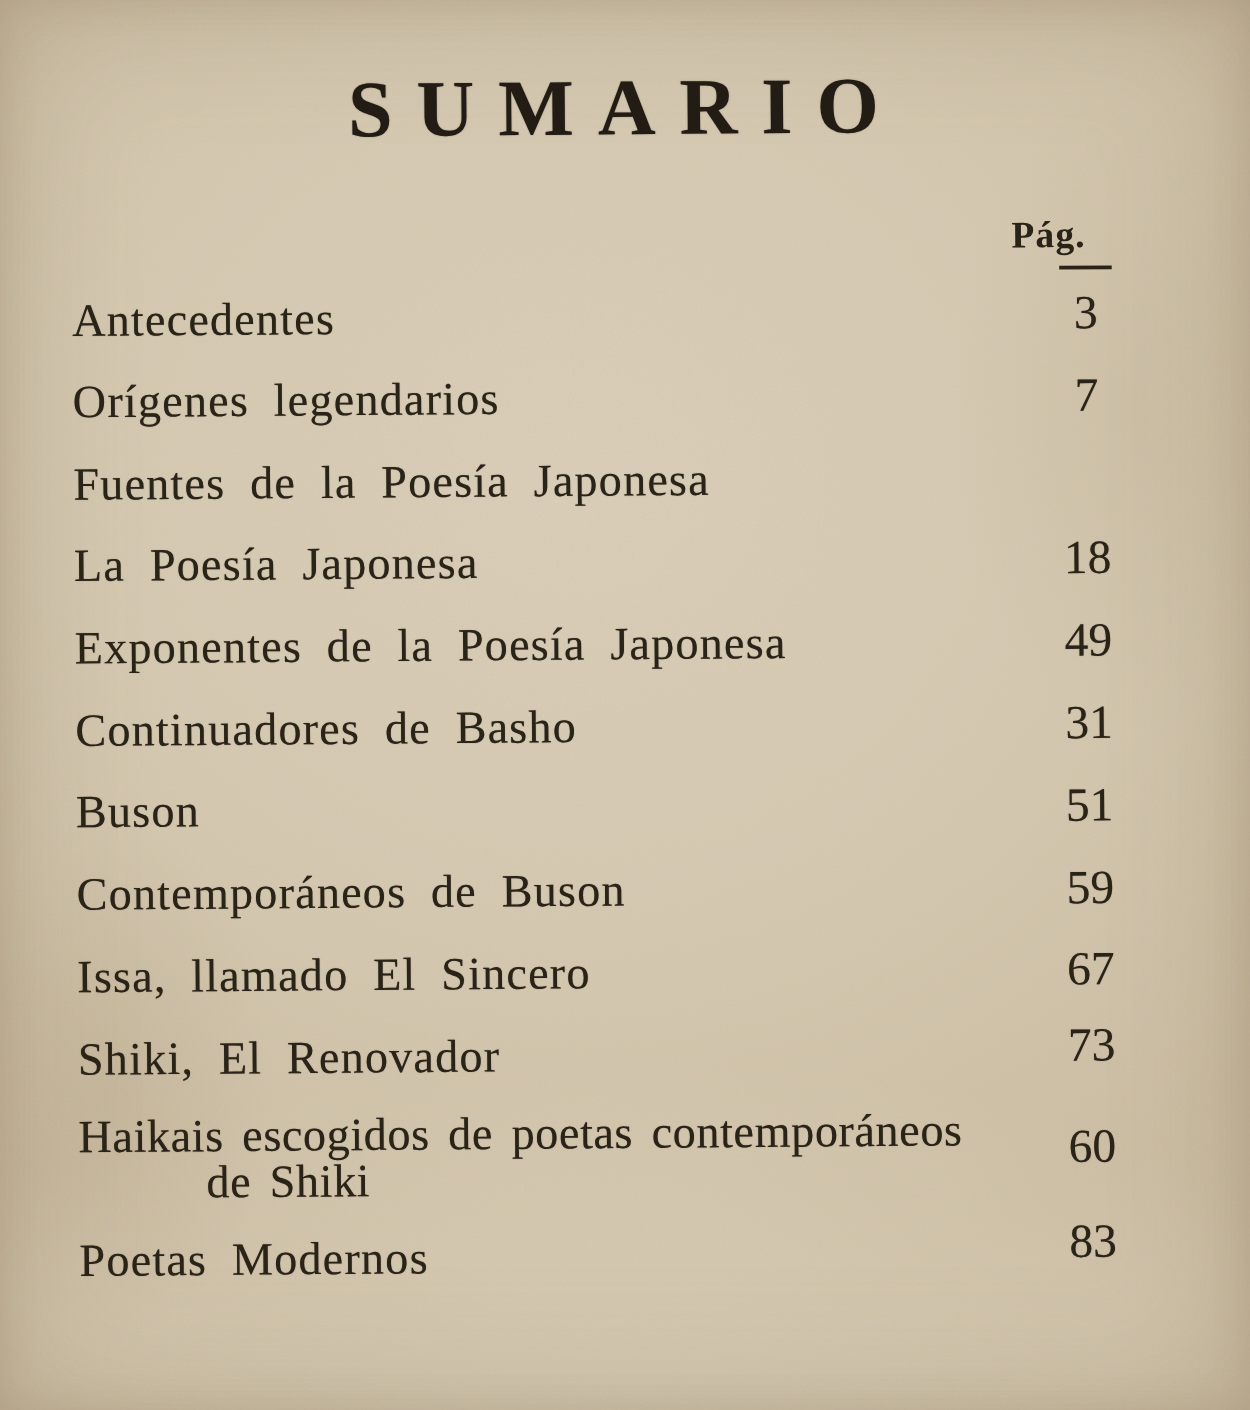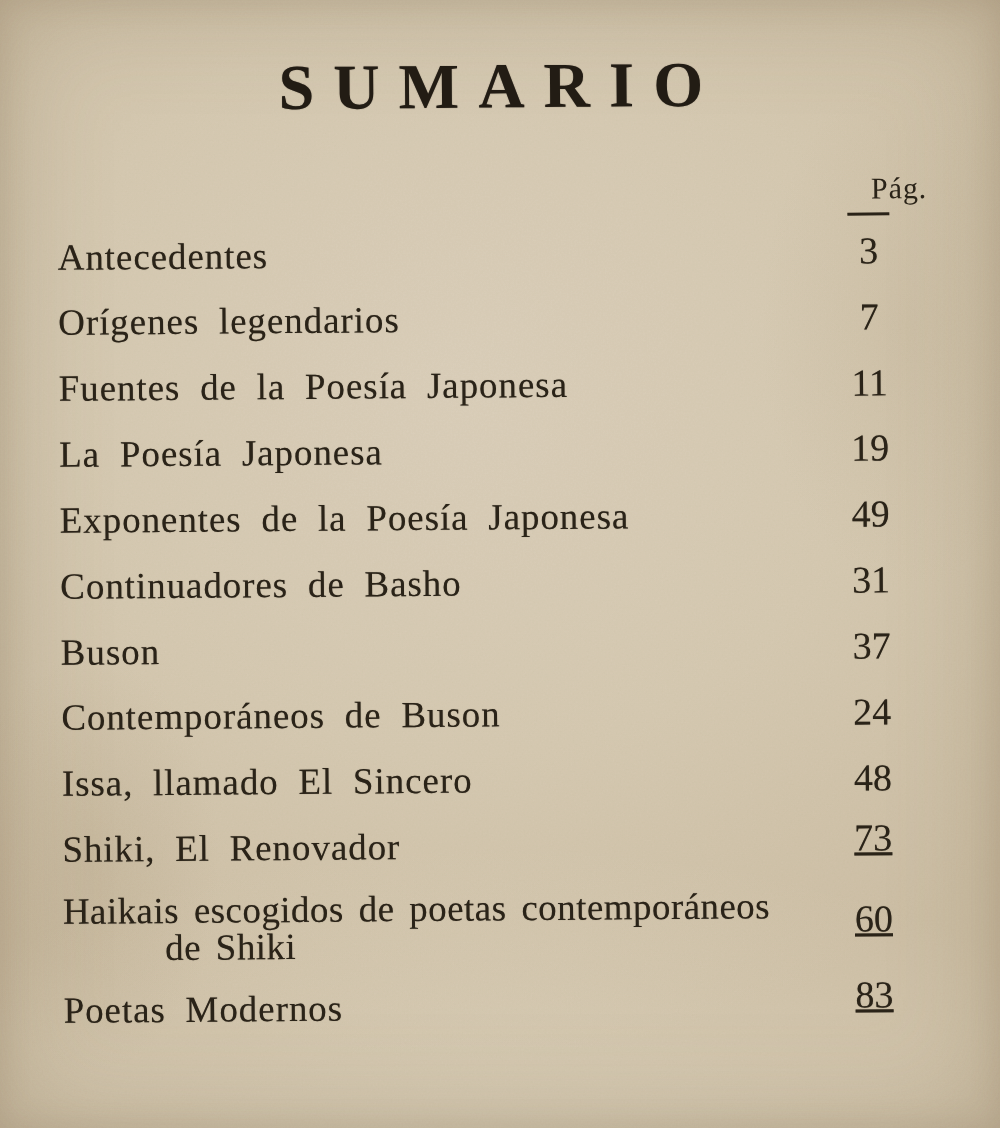--- a/index.html
+++ b/index.html
@@ -64,21 +64,22 @@
     line-height: 1.0;
     text-shadow: 0 0 1px rgba(34,28,20,0.55);
   }
   .pag-header {
     margin-top: 56px;
     display: flex;
     justify-content: flex-end;
   }
   .pag-block {
     width: 118px;
-    text-align: right;
+    text-align: left;
+    font-weight: bold;
   }
   .pag-word {
     font-size: 30px;
     letter-spacing: 0.03em;
   }
   .pag-rule {
     width: 42px;
     border: none;
     border-top: 3px solid #2a2318;
     margin: 7px auto 0 auto;
@@ -103,21 +104,21 @@
   .line1 { display: block; white-space: nowrap; }
   .line2 { display: block; white-space: nowrap; padding-left: 102px; }
   .num {
     flex: 0 0 118px;
     text-align: center;
     font-size: 38px;
     text-shadow: 0 0 0.8px rgba(42,35,24,0.5);
   }
   .row-haikais { line-height: 1.0; }
   .row-haikais .label { word-spacing: 0.14em; letter-spacing: 0.012em; }
-  .row:nth-child(n+10) .num { transform: translateY(-5px); text-decoration: underline; }
+  .row:nth-child(n+10) .num { transform: translateY(-5px); }
   .row:nth-child(12) .num { transform: translateY(-9px); }
 </style>
 </head>
 <body>
 
 <div class="vignette"></div>
 <div class="stain-a"></div>
 <div class="stain-b"></div>
 
 <div class="sheet">
@@ -147,29 +148,28 @@
         <span class="line2"></span>
       </div>
       <div class="num">7</div>
     </div>
 
     <div class="row">
       <div class="label">
         <span class="line1">Fuentes de la Poesía Japonesa</span>
         <span class="line2"></span>
       </div>
-      <div class="num">11</div>
     </div>
 
     <div class="row">
       <div class="label">
         <span class="line1">La Poesía Japonesa</span>
         <span class="line2"></span>
       </div>
-      <div class="num">19</div>
+      <div class="num">18</div>
     </div>
 
     <div class="row">
       <div class="label">
         <span class="line1">Exponentes de la Poesía Japonesa</span>
         <span class="line2"></span>
       </div>
       <div class="num">49</div>
     </div>
 
@@ -179,37 +179,37 @@
         <span class="line2"></span>
       </div>
       <div class="num">31</div>
     </div>
 
     <div class="row">
       <div class="label">
         <span class="line1">Buson</span>
         <span class="line2"></span>
       </div>
-      <div class="num">37</div>
+      <div class="num">51</div>
     </div>
 
     <div class="row">
       <div class="label">
         <span class="line1">Contemporáneos de Buson</span>
         <span class="line2"></span>
       </div>
-      <div class="num">24</div>
+      <div class="num">59</div>
     </div>
 
     <div class="row">
       <div class="label">
         <span class="line1">Issa, llamado El Sincero</span>
         <span class="line2"></span>
       </div>
-      <div class="num">48</div>
+      <div class="num">67</div>
     </div>
 
     <div class="row">
       <div class="label">
         <span class="line1">Shiki, El Renovador</span>
         <span class="line2"></span>
       </div>
       <div class="num">73</div>
     </div>
 

